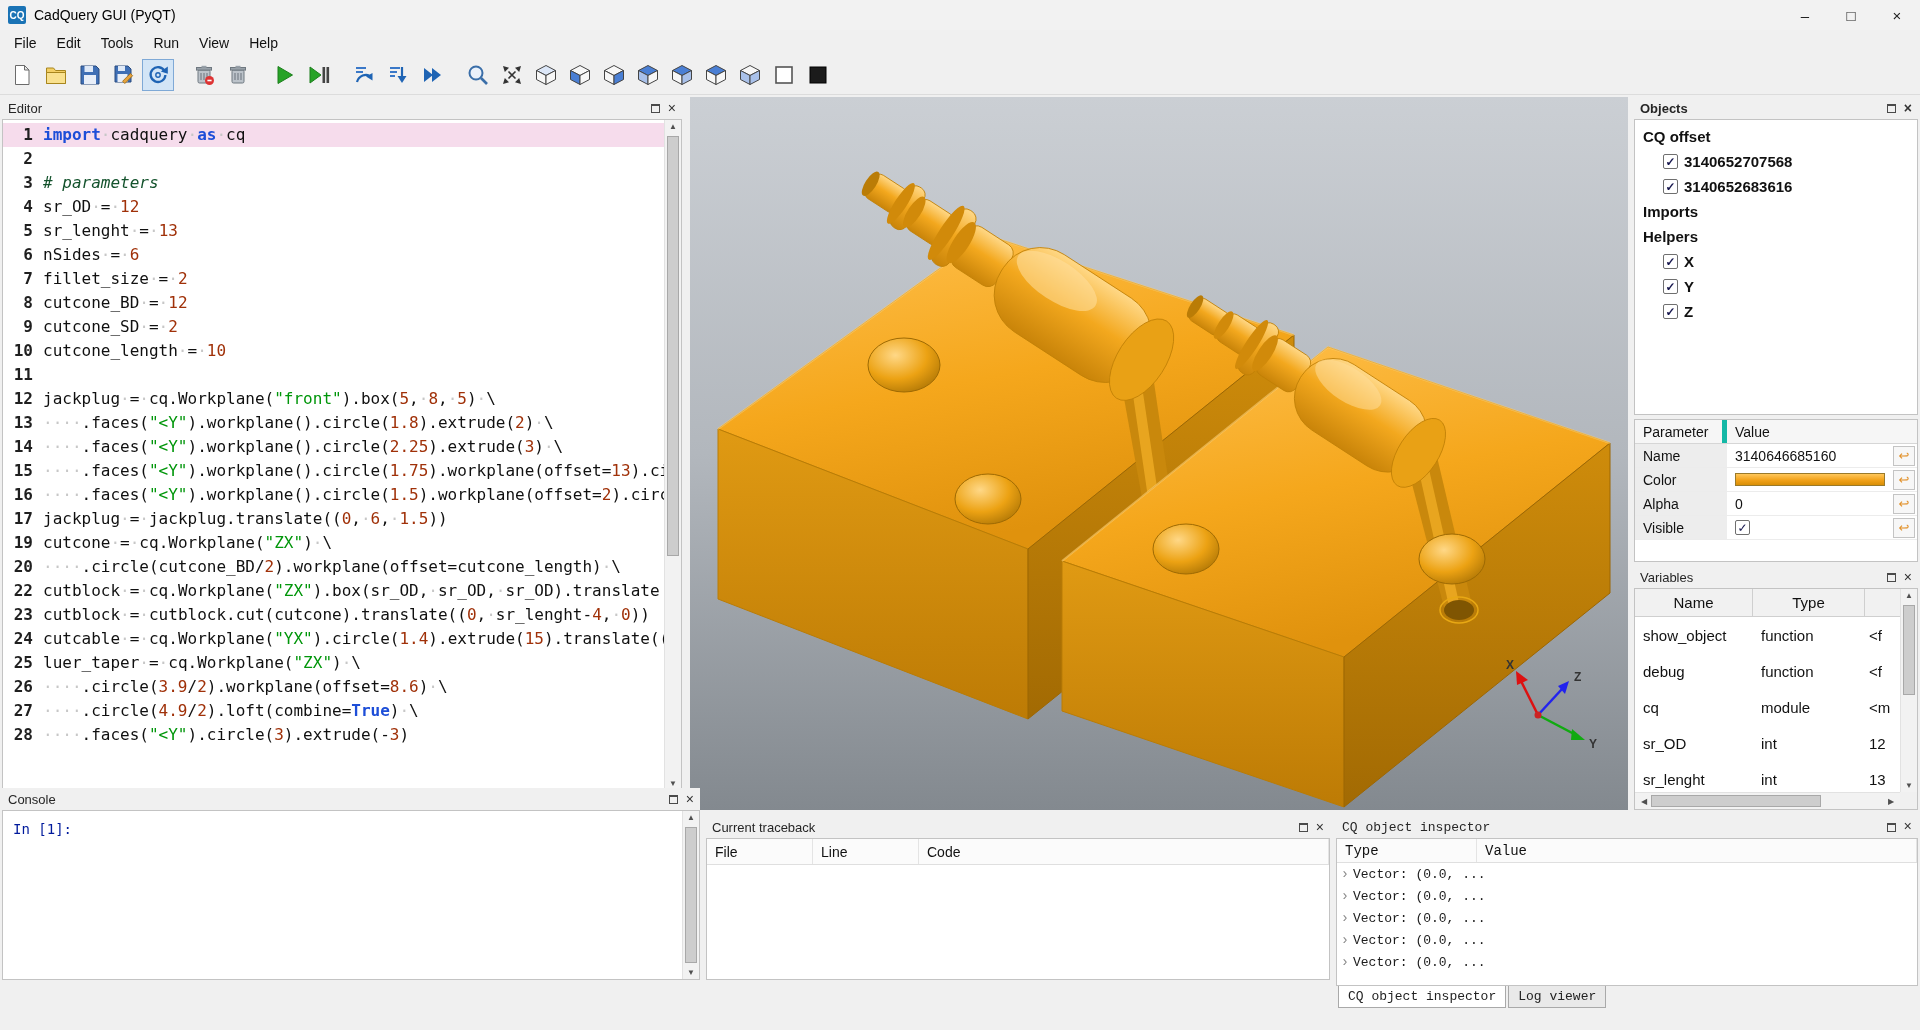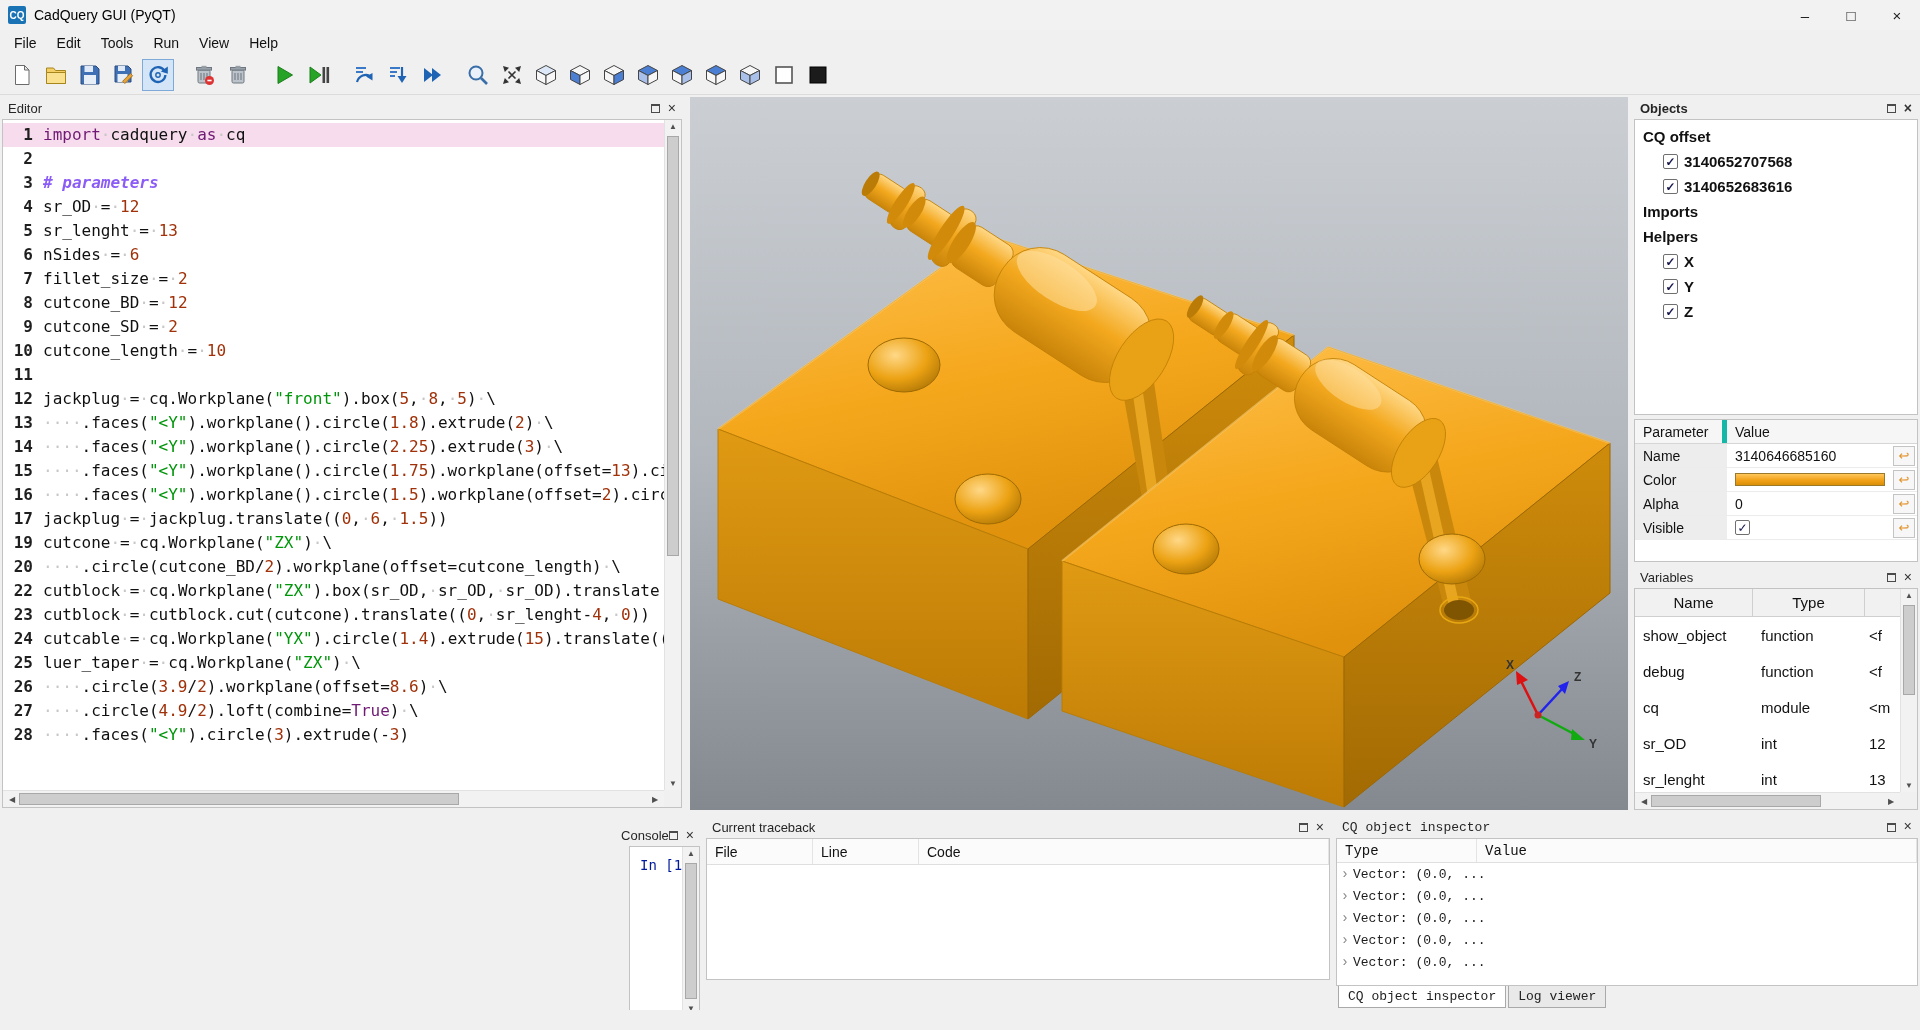--- a/index.html
+++ b/index.html
@@ -36,24 +36,24 @@
   .dock-body { flex:1; background:#fff; border:1px solid #c3c3c3; position:relative; overflow:hidden; }
 
   
   #editor-lines { position:absolute; left:0; top:0; right:17px; bottom:17px; overflow:hidden; padding-top:3px;
                   font-family:"DejaVu Sans Mono", monospace; font-size:16px; line-height:24px; }
   .ed-line { display:flex; white-space:pre; height:24px; }
   .ed-line.cur { background:#f5dcEB; background:#f6dcec; }
   .ln { width:40px; text-align:right; padding-right:10px; color:#1f1f1f; font-weight:bold; flex:none; }
   .cd { flex:1; overflow:hidden; }
   .tk-p { color:#101010; }
-  .tk-k { color:#701a75; font-weight:normal; }
+  .tk-k { color:#1d4ed8; font-weight:bold; }
   .tk-n { color:#a03109; }
   .tk-s { color:#00960a; }
-  .tk-c { color:#8b5cf6; font-style:italic;font-weight:bold; }
+  .tk-c { color:#14532d; font-style:italic; }
   .tk-d { color:#c7c7c7; }
 
   
   .sb { position:absolute; background:#f2f2f2; }
   .sb .arr { position:absolute; color:#505050; font-size:8px; width:100%; text-align:center; }
   .sb-v { width:17px; top:0; bottom:17px; right:0; border-left:1px solid #e2e2e2; }
   .sb-h { height:17px; left:0; right:17px; bottom:0; border-top:1px solid #e2e2e2; }
   .thumb { position:absolute; background:#cdcdcd; border:1px solid #a8a8a8; }
   .sb-corner { position:absolute; width:17px; height:17px; right:0; bottom:0; background:#f0f0f0; }
 
@@ -583,21 +583,21 @@
     </div>
     <div class="sb sb-h">
       <span class="arr" style="left:4px; top:4px; width:10px;">◀</span>
       <span class="arr" style="right:4px; left:auto; top:4px; width:10px;">▶</span>
       <div class="thumb" style="top:2px; bottom:2px; left:16px; width:170px;"></div>
     </div>
     <div class="sb-corner"></div>
   </div>
 </div>
 
-<div class="dock" style="left:2px; top:824px; width:698px; height:192px;align-items:flex-end;">
+<div class="dock" style="left:2px; top:788px; width:698px; height:192px;">
   <div class="dock-title">
     <span>Console</span>
     <span class="dt-btns">
       <span class="dt-float"></span>
       <span class="dt-close">×</span>
     </span>
   </div>
   <div class="dock-body">
     <div class="console-text">In [1]:</div>
     <div class="sb sb-v" style="bottom:0;">

